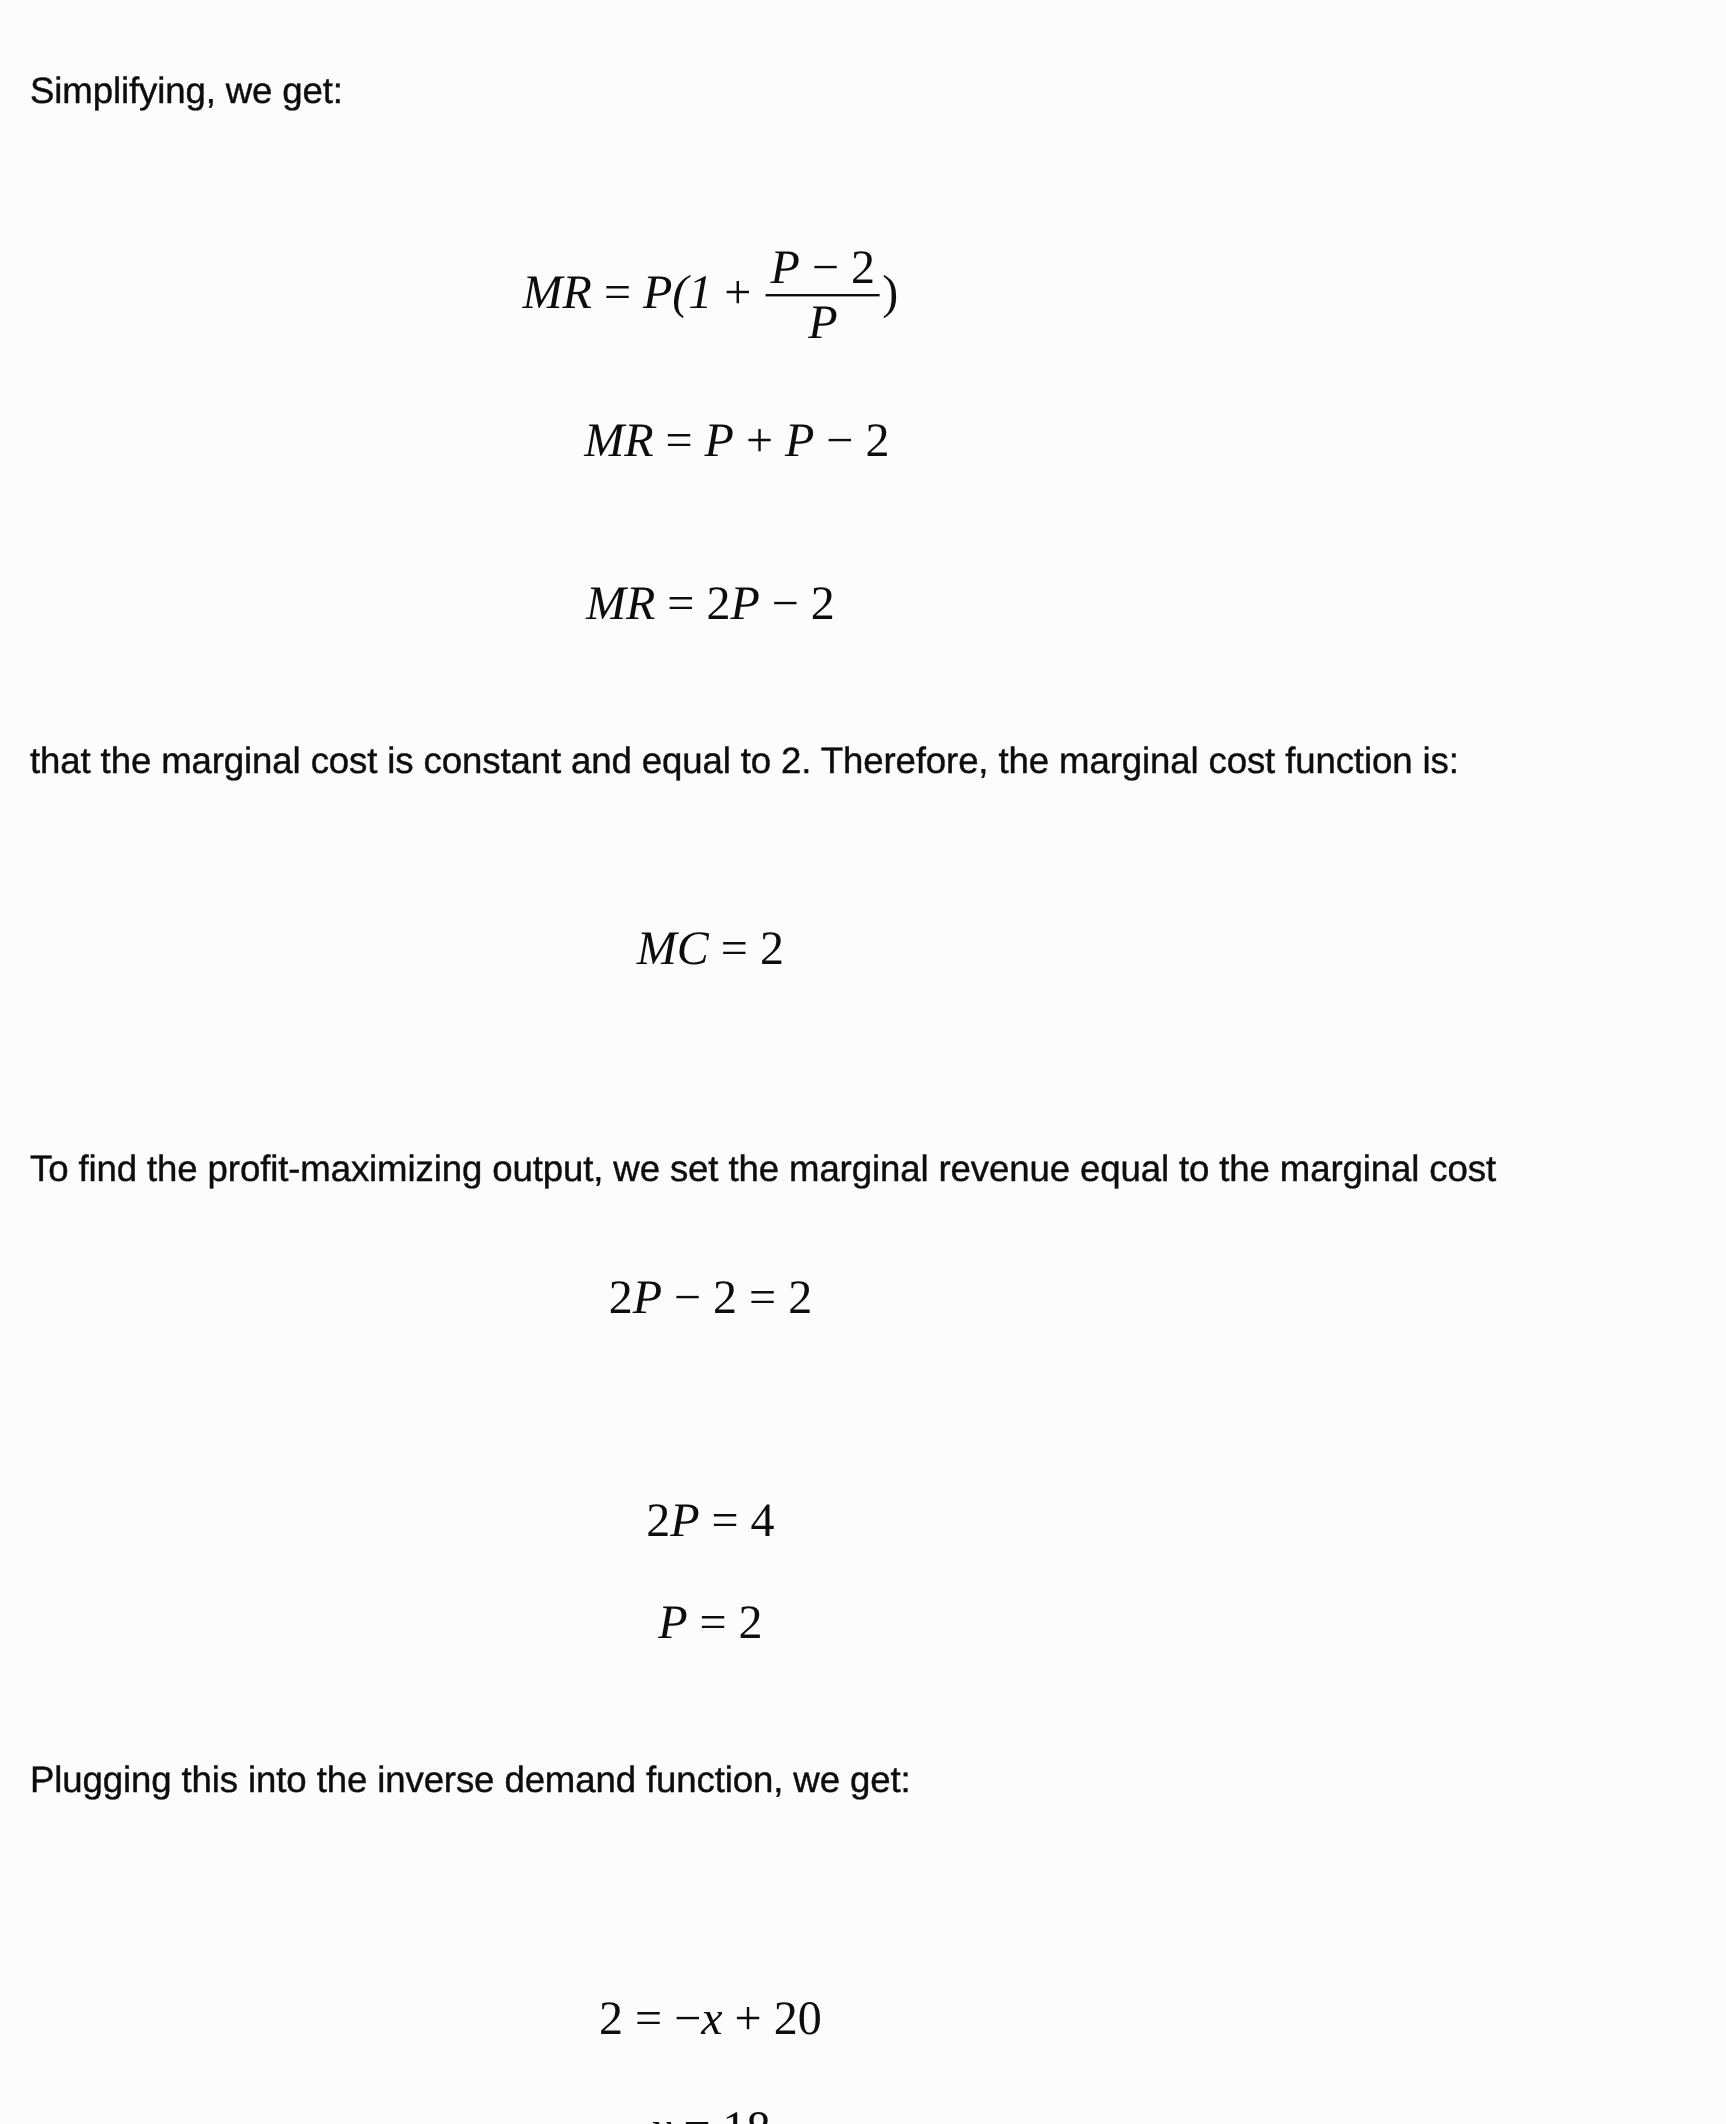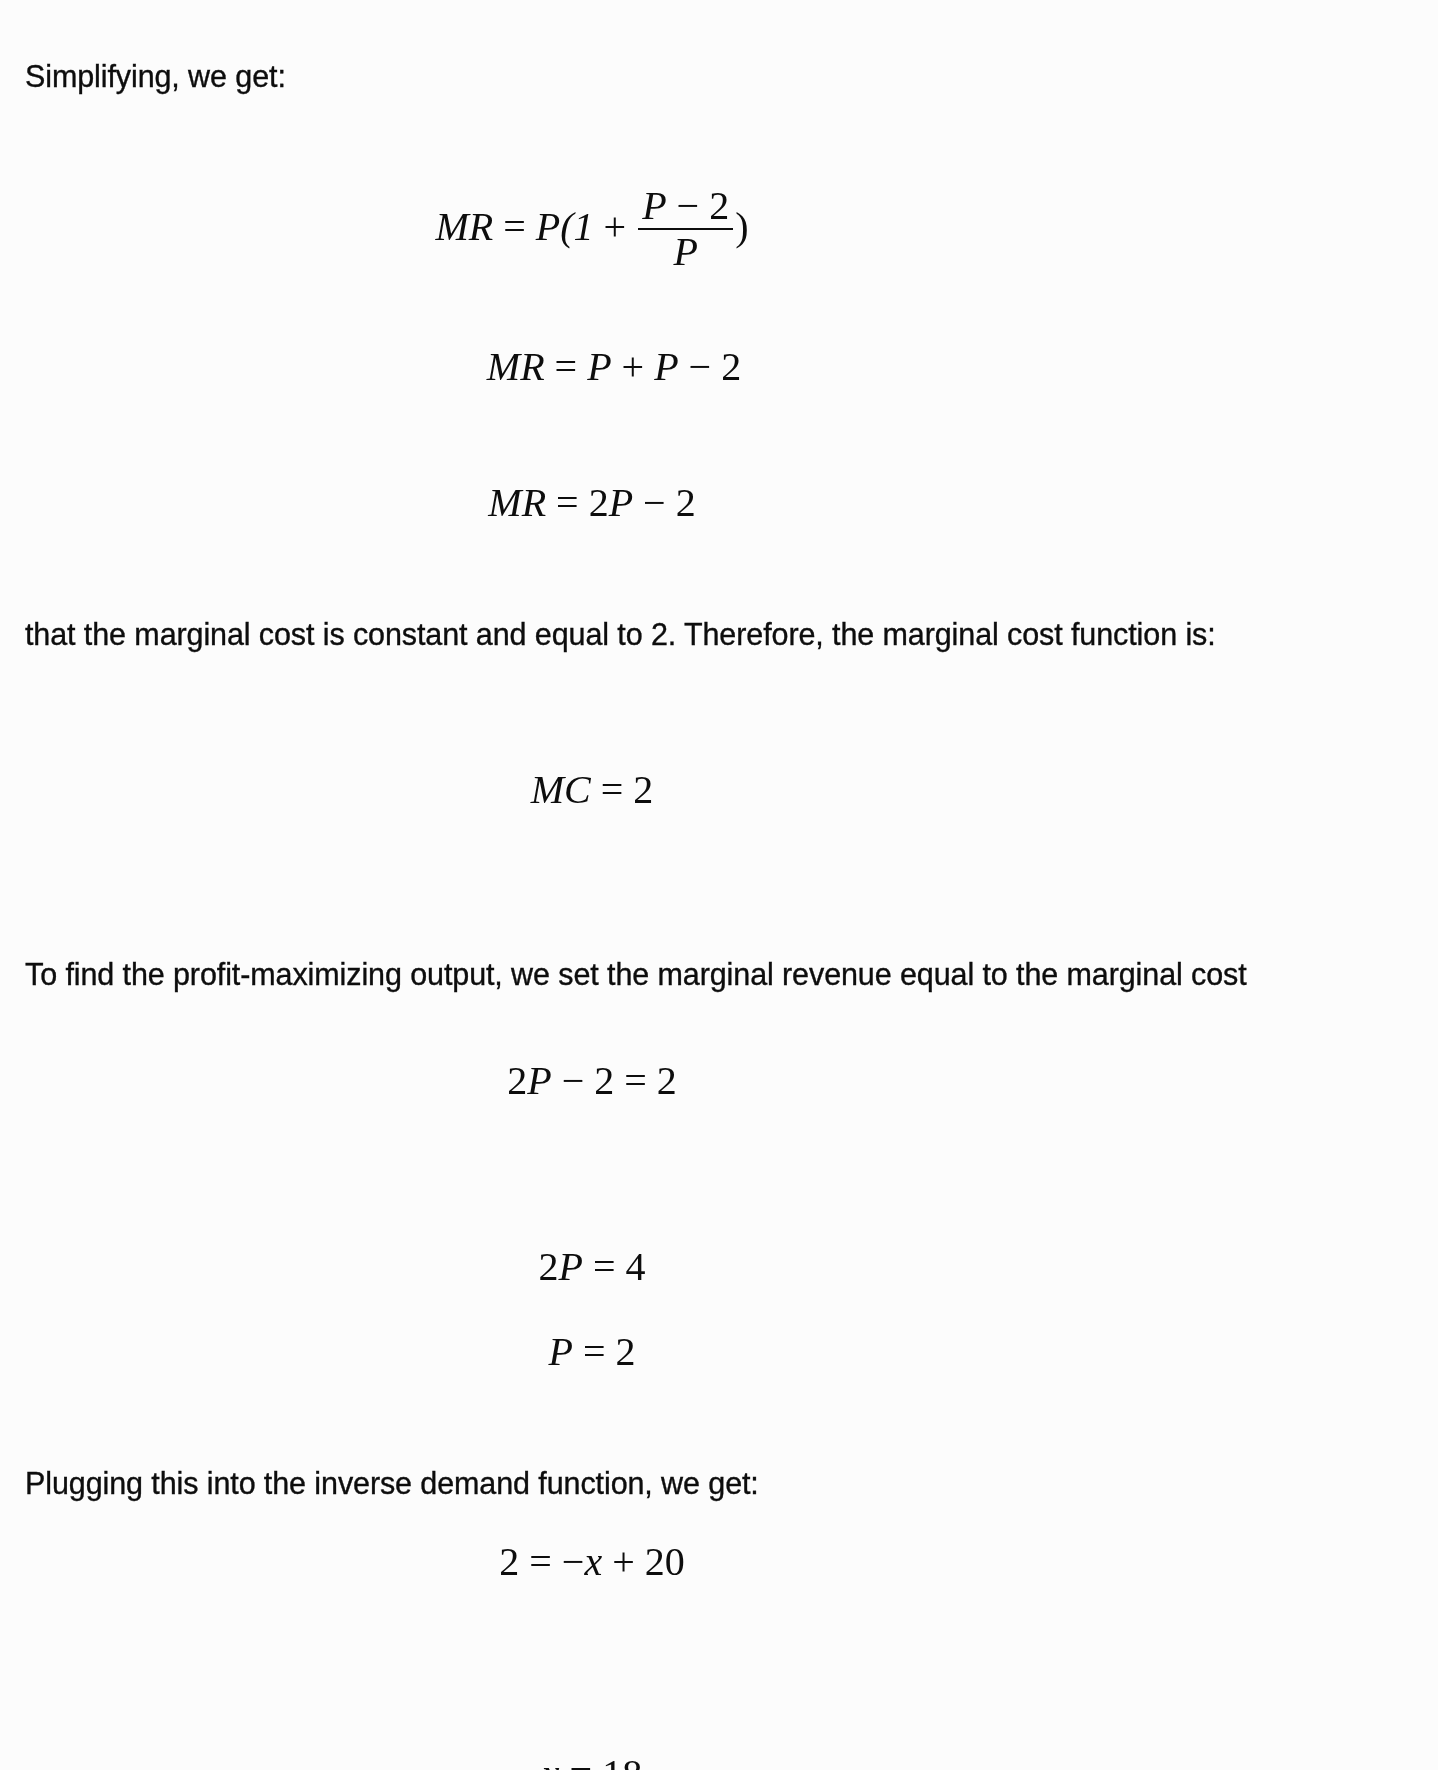--- a/index.html
+++ b/index.html
@@ -44,21 +44,21 @@
     color: #0d0d0d;
     white-space: nowrap;
   }
   .eq .i { font-style: italic; }
   .eq .op { padding: 0 10px; }
   .eq .frac {
     display: inline-flex;
     flex-direction: column;
     align-items: center;
     vertical-align: middle;
-    margin: 0 2px;
+    margin: 17px 2px;
     position: relative;
     top: -2px;
   }
   .eq .frac .num { line-height: 44px; padding: 0 4px; }
   .eq .frac .bar { height: 1.6px; background: #0d0d0d; align-self: stretch; }
   .eq .frac .den { line-height: 44px; padding: 0 4px; }
 </style>
 </head>
 <body>
 
@@ -103,19 +103,19 @@
 </div>
 
 <div class="eq" style="top:1328px;">
   <span class="i">P</span><span class="op">=</span><span>2</span>
 </div>
 
 <p class="para" style="top:1459px;">
   <span class="line">Plugging this into the inverse demand function, we get:</span>
 </p>
 
-<div class="eq" style="top:1538px;">
+<div class="eq" style="top:1658px;">
   <span>2</span><span class="op">=</span><span>−</span><span class="i">x</span><span class="op">+</span><span>20</span>
 </div>
 
 <div class="eq" style="top:1704px;margin-top:46px;">
   <span class="i">x</span><span class="op">=</span><span>18</span>
 </div>
 
 </body></html>

